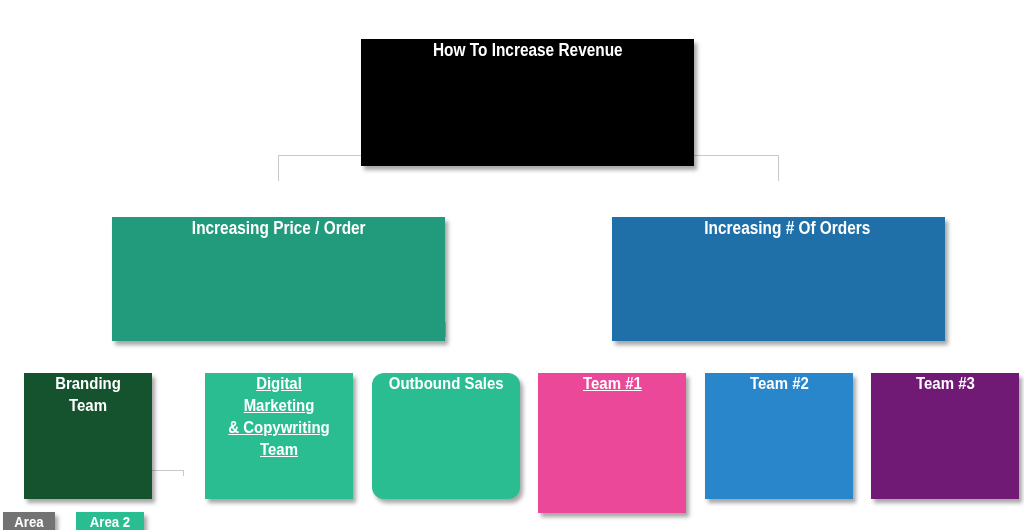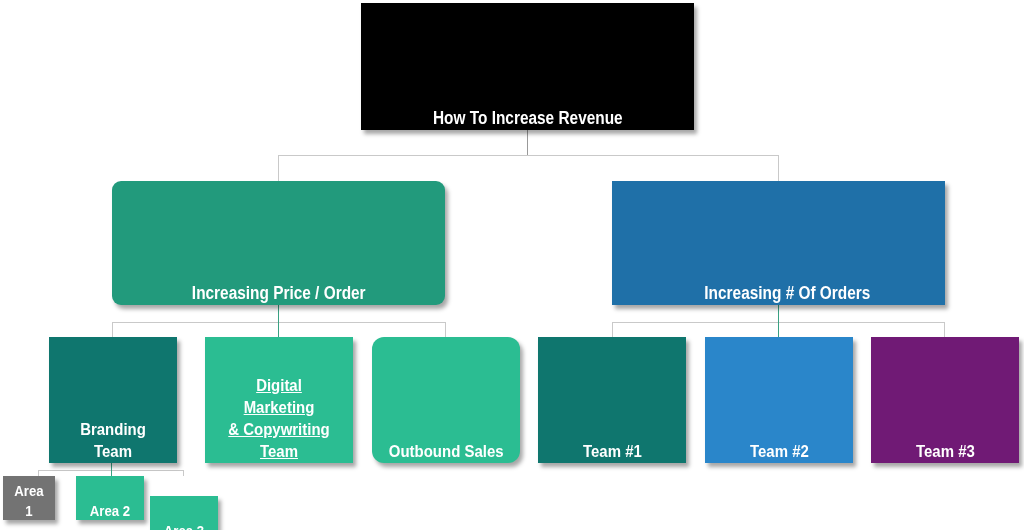--- a/index.html
+++ b/index.html
@@ -7,26 +7,27 @@
     position: relative;
     width: 1024px;
     height: 530px;
     background: #ffffff;
     font-family: "Liberation Sans", sans-serif;
     overflow: hidden;
   }
   .node {
     position: absolute;
     display: flex;
-    align-items: flex-end;
+    align-items: flex-start;
     justify-content: center;
     color: #ffffff;
     text-align: center;
     box-shadow: 3px 4px 4px rgba(0,0,0,0.35);
     box-sizing: border-box;
+    margin-top: 36px;
   }
   .lbl {
     display: inline-block;
     font-weight: 700;
     transform: scaleX(0.88);
     white-space: pre-line;
     line-height: 1.3;
     padding: 0 6px;
   }
   .fs-lg .lbl { font-size: 17.5px; }
@@ -58,40 +59,40 @@
 
   <div class="line h" style="left: 38px; top: 470px; width: 146px; background-color: rgb(201, 201, 201);"></div>
   <div class="line v" style="left: 38px; top: 470px; height: 6px; background-color: rgb(201, 201, 201);"></div>
   <div class="line v" style="left: 183px; top: 470px; height: 6px; background-color: rgb(201, 201, 201);"></div>
   <div class="line v" style="left: 111px; top: 463px; height: 13px; background-color: rgb(58, 161, 131);"></div>
 
   <div class="node fs-lg" style="left: 361px; top: 3px; width: 333px; height: 127px; background-color: rgb(0, 0, 0);">
     <span class="lbl">How To Increase Revenue</span>
   </div>
 
-  <div class="node fs-lg" style="left: 112px; top: 181px; width: 333px; height: 124px; background-color: rgb(34, 154, 124); border-radius: 9px;">
+  <div class="node fs-lg" style="left: 112px; top: 181px; width: 333px; height: 124px; background-color: rgb(34, 154, 124);">
     <span class="lbl">Increasing Price / Order</span>
   </div>
   <div class="node fs-lg" style="left: 612px; top: 181px; width: 333px; height: 124px; background-color: rgb(31, 112, 168); padding-left: 18px;">
     <span class="lbl">Increasing # Of Orders</span>
   </div>
 
-  <div class="node fs-md" style="left: 49px; top: 337px; width: 128px; height: 126px; background-color: #0f766e;">
+  <div class="node fs-md" style="left: 24px; top: 337px; width: 128px; height: 126px; background-color: #14532d;">
     <span class="lbl">Branding Team</span>
   </div>
   <div class="node fs-md" style="left: 205px; top: 337px; width: 148px; height: 126px; background-color: rgb(43, 189, 146); text-decoration: underline;">
     <span class="lbl">Digital Marketing
 &amp; Copywriting
 Team</span>
   </div>
   <div class="node fs-md" style="left: 372px; top: 337px; width: 148px; height: 126px; background-color: rgb(43, 189, 146); border-radius: 12px;">
     <span class="lbl">Outbound Sales</span>
   </div>
 
-  <div class="node fs-md" style="left: 538px; top: 337px; width: 148px; height: 126px; background-color: #0f766e;">
+  <div class="node fs-md" style="left: 538px; top: 337px; width: 148px; height: 140px; background-color: #ec4899; text-decoration: underline;">
     <span class="lbl">Team #1</span>
   </div>
   <div class="node fs-md" style="left: 705px; top: 337px; width: 148px; height: 126px; background-color: rgb(42, 134, 202);">
     <span class="lbl">Team #2</span>
   </div>
   <div class="node fs-md" style="left: 871px; top: 337px; width: 148px; height: 126px; background-color: #701a75;">
     <span class="lbl">Team #3</span>
   </div>
 
   <div class="node fs-sm" style="left: 3px; top: 476px; width: 52px; height: 44px; background-color: #737373;">

